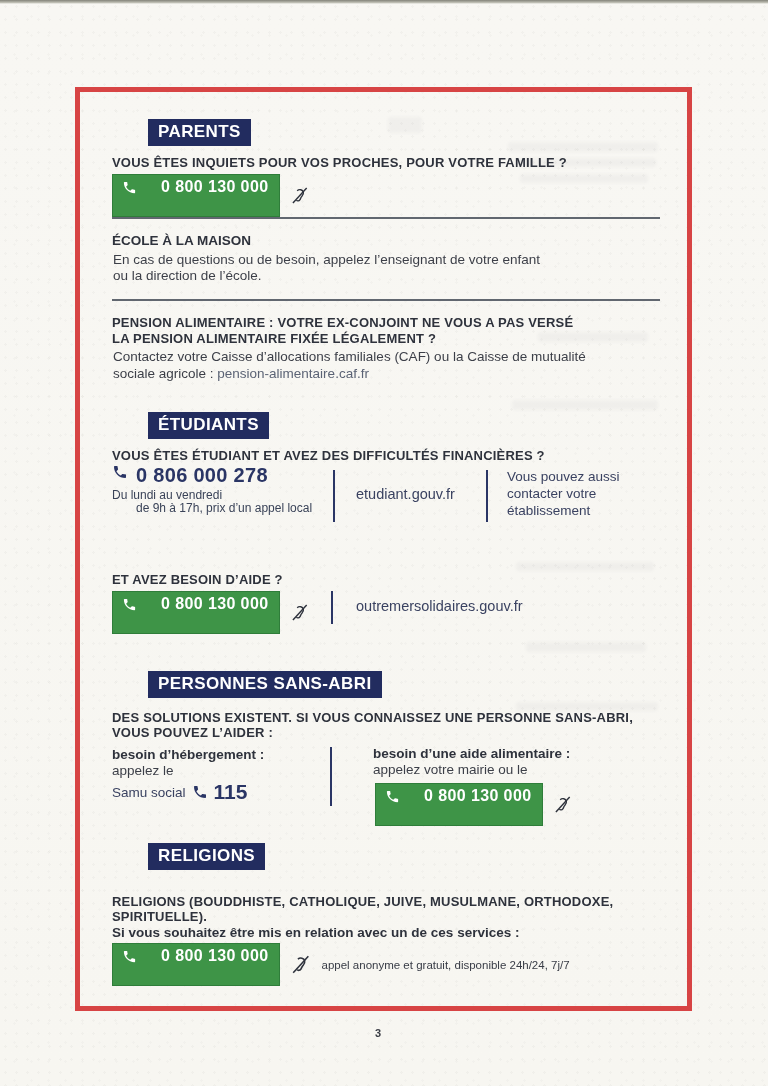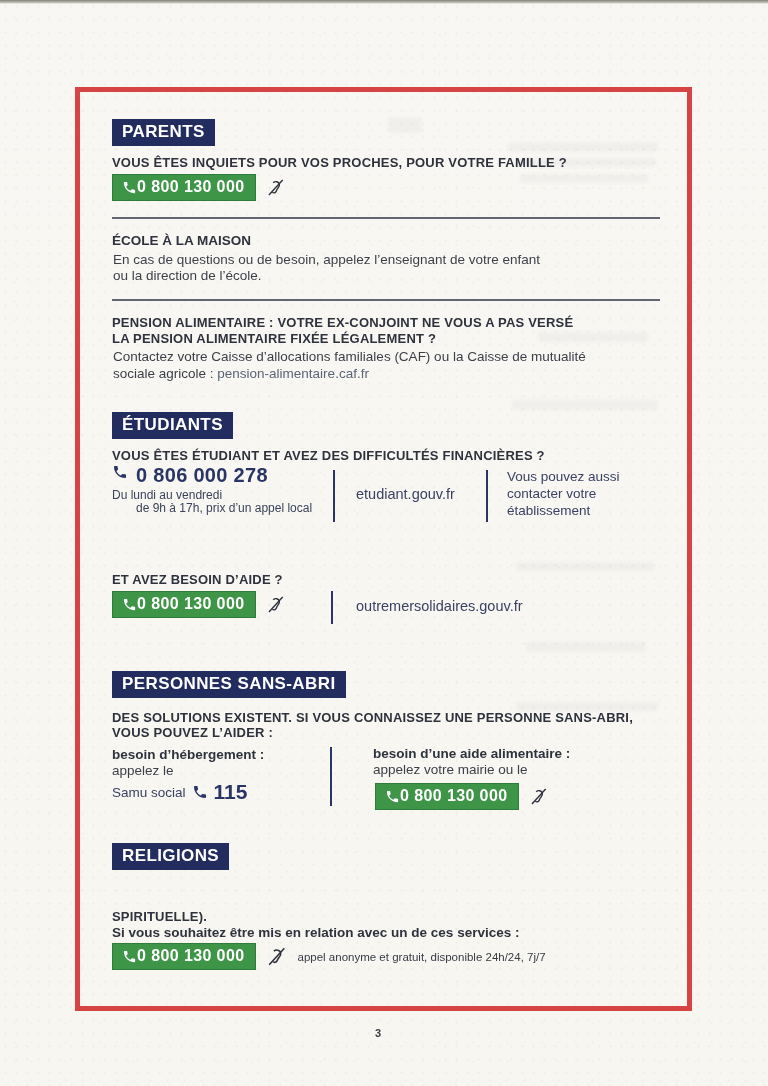--- a/index.html
+++ b/index.html
@@ -22,31 +22,31 @@
     background:linear-gradient(180deg,#83837a,#b9b9ae 60%,rgba(185,185,174,0));
   }
   .frame{
     position:absolute;left:75px;top:87px;width:617px;height:924px;
     box-sizing:border-box;border:5px solid #d74444;
   }
   .abs{position:absolute;}
   .badge-header{
     display:inline-block;background:#222c5f;color:#ffffff;
     font-weight:bold;font-size:17px;letter-spacing:.4px;
-    padding:3px 10px 4px 10px;white-space:nowrap;
+    padding:3px 10px 4px 10px;white-space:nowrap;margin-left:36px;
   }
   .q{
     color:#2e323c;font-weight:bold;font-size:13px;letter-spacing:.2px;
     white-space:nowrap;
   }
   .body-text{color:#3c3f48;font-size:13.5px;line-height:16.5px;white-space:nowrap;}
   .green-badge{
-    display:inline-flex;align-items:center;gap:0;
+    display:inline-flex;align-items:center;gap:24px;
     background:#3e9447;color:#ffffff;font-weight:bold;font-size:16px;
-    padding:3px 10px 4px 9px;letter-spacing:.4px;white-space:nowrap;
+    padding:3px 10px 20px 9px;letter-spacing:.4px;white-space:nowrap;
     border:1px solid #2f7d3a;
   }
   .green-badge svg{display:block;}
   .badge-row{display:flex;align-items:center;gap:10px;}
   .deaf-ico{display:block;}
   .hr{
     height:2px;background:#474d58;opacity:.85;
   }
   .vdiv{width:2px;background:#2a3565;}
   .navy-phone{
@@ -194,20 +194,21 @@
     </span>
     <svg class="deaf-ico" width="20" height="20" viewBox="0 0 24 24" stroke="#2e323c" fill="none">
         <use href="#deaf-path"></use>
       </svg>
   </div>
 
   <div class="abs" style="left:112px;top:843px;">
     <span class="badge-header">RELIGIONS</span>
   </div>
 
+  <div class="abs q" style="left:112px;top:894px;">RELIGIONS (BOUDDHISTE, CATHOLIQUE, JUIVE, MUSULMANE, ORTHODOXE,</div>
   <div class="abs q" style="left:112px;top:909px;">SPIRITUELLE).</div>
   <div class="abs col-title" style="left:112px;top:925px;">Si vous souhaitez être mis en relation avec un de ces services :</div>
 
   <div class="abs badge-row" style="left:112px;top:943px;">
     <span class="green-badge">
       <svg width="15" height="15" viewBox="0 0 24 24" fill="#ffffff">
           <use href="#phone-path"></use>
         </svg>
       <span>0 800 130 000</span>
     </span>

